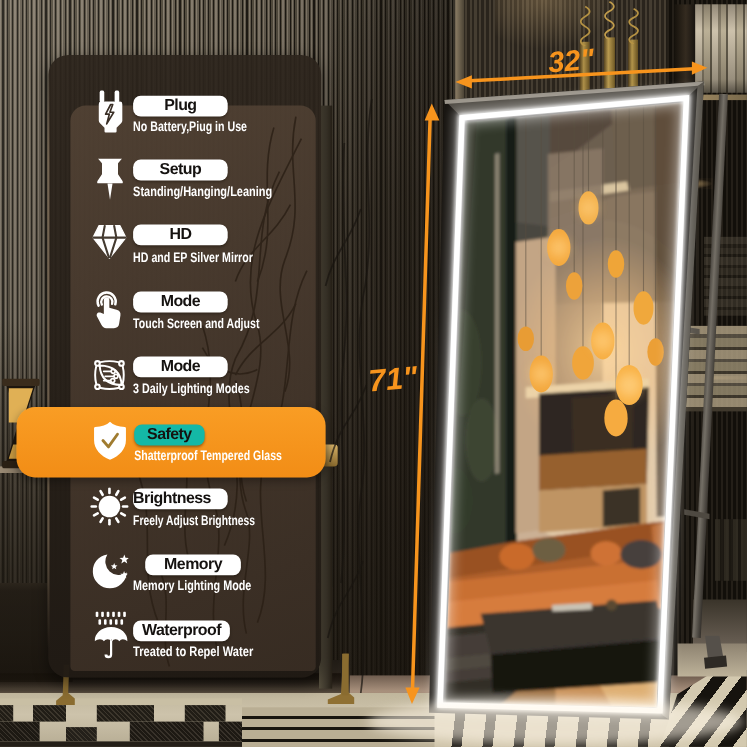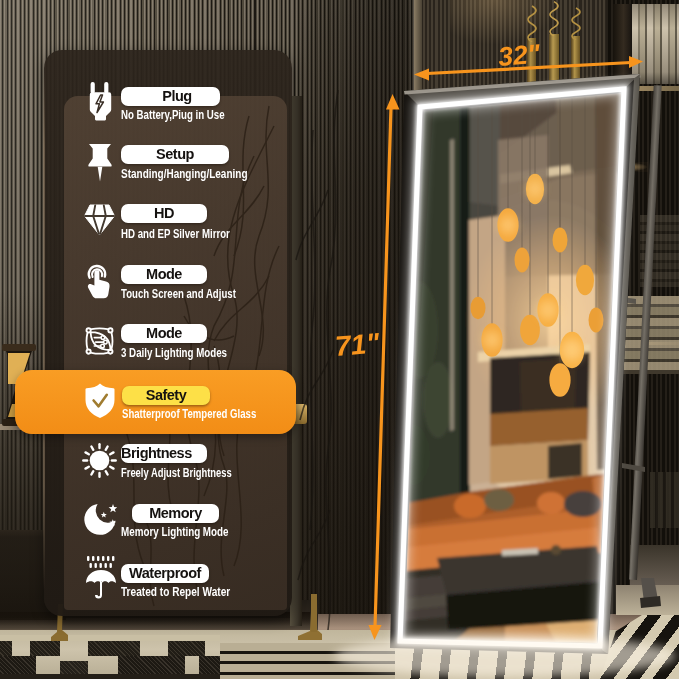--- a/index.html
+++ b/index.html
@@ -359,30 +359,30 @@
   <div class="abs" style="left:15px;top:370px;width:281px;height:64px;border-radius:17px;
     background:linear-gradient(180deg,#f99d24,#f28d16);box-shadow:0 3px 8px rgba(0,0,0,0.35);"></div>
 
   <svg class="abs" style="left:87px;top:82px;width:25px;height:39px" viewBox="0 0 25 39">
     <rect x="3.6" y="0" width="4.2" height="11.5" rx="2" fill="#fff"></rect>
     <rect x="17.2" y="0" width="4.2" height="11.5" rx="2" fill="#fff"></rect>
     <path d="M3 10.3 h19 q2.2 0 2.2 2.2 v15.1 q0 1.3 -0.9 2.2 l-4.3 4.3 v3.2 q0 1.1 -1.1 1.1 h-8.8 q-1.1 0 -1.1 -1.1 v-3.2 L3.7 29.8 q-0.9 -0.9 -0.9 -2.2 V12.5 q0 -2.2 2.2 -2.2 Z" fill="#fff"></path>
     <path d="M13.6 13 L9 21.8 h3.4 L10 30.6 L16.4 20 h-3.5 L15.5 13 Z" fill="none" stroke="#3a2f26" stroke-width="1.5" stroke-linejoin="round"></path>
   </svg>
 
-  <div class="abs" style="left:121px;top:86.5px;width:86px;height:19px;border-radius:7px;background:#fff;box-shadow:0 1.5px 2.5px rgba(20,12,6,0.4);color:#151210;font-size:14.5px;font-weight:bold;text-align:center;line-height:19.5px;letter-spacing:-0.5px;padding-left:13px;">Plug</div>
+  <div class="abs" style="left:121px;top:86.5px;width:86px;height:19px;border-radius:7px;background:#fff;box-shadow:0 1.5px 2.5px rgba(20,12,6,0.4);color:#151210;font-size:14.5px;font-weight:bold;text-align:center;line-height:19.5px;letter-spacing:-0.5px;">Plug</div>
 
   <div class="abs" style="left:121px;top:108px;color:#fff;font-size:12.5px;font-weight:bold;white-space:nowrap;transform:scaleX(0.774);transform-origin:0 0;">No Battery,Piug in Use</div>
 
   <svg class="abs" style="left:88px;top:144px;width:24px;height:38px" viewBox="0 0 24 38">
     <path d="M1 0 H23 L19.3 4.5 V14.5 L23.4 20.5 Q24 21.6 23.4 22.6 H0.6 Q0 21.6 0.6 20.5 L4.7 14.5 V4.5 Z" fill="#fff"></path>
     <path d="M9.7 22.8 h4.6 L12 37.5 Z" fill="#fff"></path>
   </svg>
 
-  <div class="abs" style="left:121px;top:144.8px;width:108px;height:19px;border-radius:7px;background:#fff;box-shadow:0 1.5px 2.5px rgba(20,12,6,0.4);color:#151210;font-size:14.5px;font-weight:bold;text-align:center;line-height:19.5px;letter-spacing:-0.5px;">Setup</div>
+  <div class="abs" style="left:121px;top:144.8px;width:86px;height:19px;border-radius:7px;background:#fff;box-shadow:0 1.5px 2.5px rgba(20,12,6,0.4);color:#151210;font-size:14.5px;font-weight:bold;text-align:center;line-height:19.5px;letter-spacing:-0.5px;">Setup</div>
 
   <div class="abs" style="left:121px;top:167px;color:#fff;font-size:12.5px;font-weight:bold;white-space:nowrap;transform:scaleX(0.799);transform-origin:0 0;">Standing/Hanging/Leaning</div>
 
   <svg class="abs" style="left:84px;top:204px;width:31px;height:32px" viewBox="0 0 31 32">
     <path d="M6 1 H25 L30.5 12 L15.5 31 L0.5 12 Z" fill="#fff" stroke="#fff" stroke-width="1" stroke-linejoin="round"></path>
     <g stroke="#443a30" stroke-width="1.9" fill="none" stroke-linejoin="round" stroke-linecap="round">
       <path d="M0.8 12 H30.2"></path>
       <path d="M11.2 1.4 L9.2 12 L14.9 29.9"></path>
       <path d="M19.8 1.4 L21.8 12 L16.1 29.9"></path>
     </g>
@@ -422,21 +422,21 @@
 
   <div class="abs" style="left:121px;top:324.2px;width:86px;height:19px;border-radius:7px;background:#fff;box-shadow:0 1.5px 2.5px rgba(20,12,6,0.4);color:#151210;font-size:14.5px;font-weight:bold;text-align:center;line-height:19.5px;letter-spacing:-0.5px;">Mode</div>
 
   <div class="abs" style="left:121px;top:346px;color:#fff;font-size:12.5px;font-weight:bold;white-space:nowrap;transform:scaleX(0.779);transform-origin:0 0;">3 Daily Lighting Modes</div>
 
   <svg class="abs" style="left:85px;top:383px;width:30px;height:36px" viewBox="0 0 30 36">
     <path d="M15 0.5 C18 3.5 22.5 5 28.5 5.2 C29.3 5.3 29.5 5.8 29.5 6.5 V17 c0 8.5 -6 14.5 -14.5 18 C6.5 31.5 0.5 25.5 0.5 17 V6.5 c0 -0.7 0.2 -1.2 1 -1.3 C7.5 5 12 3.5 15 0.5 Z" fill="#fff"></path>
     <path d="M8.6 17.5 l5 5.8 L21.8 11.8" fill="none" stroke="#a07c30" stroke-width="2.6" stroke-linecap="round" stroke-linejoin="round"></path>
   </svg>
 
-  <div class="abs" style="left:122px;top:386.1px;width:88px;height:19px;border-radius:7px;background:#fde047;box-shadow:0 1.5px 2.5px rgba(20,12,6,0.4);color:#151210;font-size:14.5px;font-weight:bold;text-align:center;line-height:19.5px;letter-spacing:-0.5px;">Safety</div>
+  <div class="abs" style="left:122px;top:386.1px;width:64px;height:19px;border-radius:7px;background:#14b8a6;box-shadow:0 1.5px 2.5px rgba(20,12,6,0.4);color:#151210;font-size:14.5px;font-weight:bold;text-align:center;line-height:19.5px;letter-spacing:-0.5px;">Safety</div>
 
   <div class="abs" style="left:122px;top:407px;color:#fff;font-size:12.5px;font-weight:bold;white-space:nowrap;transform:scaleX(0.768);transform-origin:0 0;">Shatterproof Tempered Glass</div>
 
   <svg class="abs" style="left:82px;top:443px;width:35px;height:35px" viewBox="0 0 35 35">
     <circle cx="17.5" cy="17.5" r="9.8" fill="#fff"></circle>
     <g stroke="#fff" stroke-width="2.4" stroke-linecap="round">
         <line x1="29.9" y1="17.5" x2="33.7" y2="17.5"></line>
         <line x1="28.2" y1="23.7" x2="31.5" y2="25.6"></line>
         <line x1="23.7" y1="28.2" x2="25.6" y2="31.5"></line>
         <line x1="17.5" y1="29.9" x2="17.5" y2="33.7"></line>

